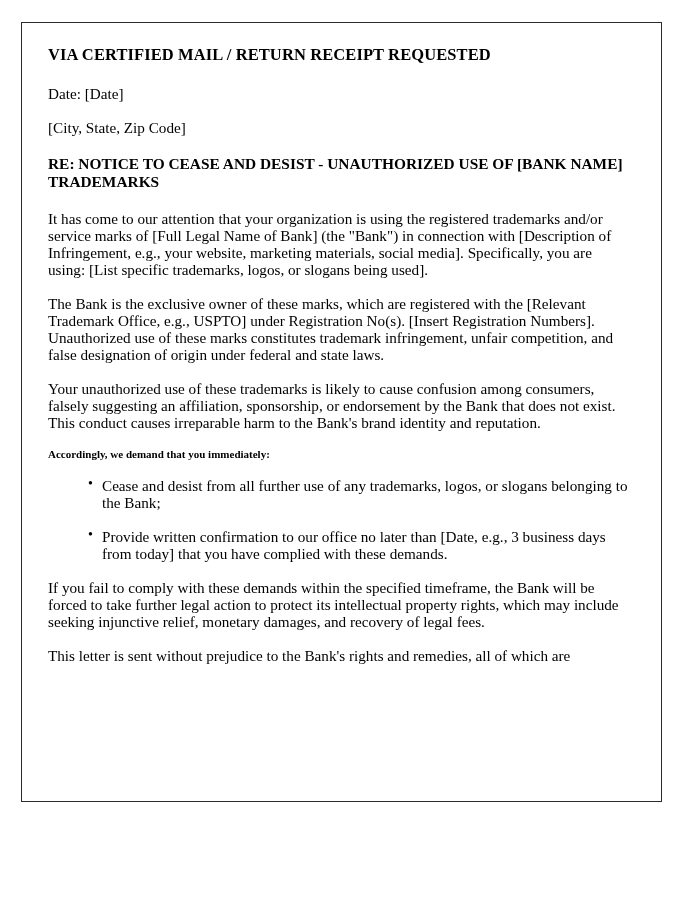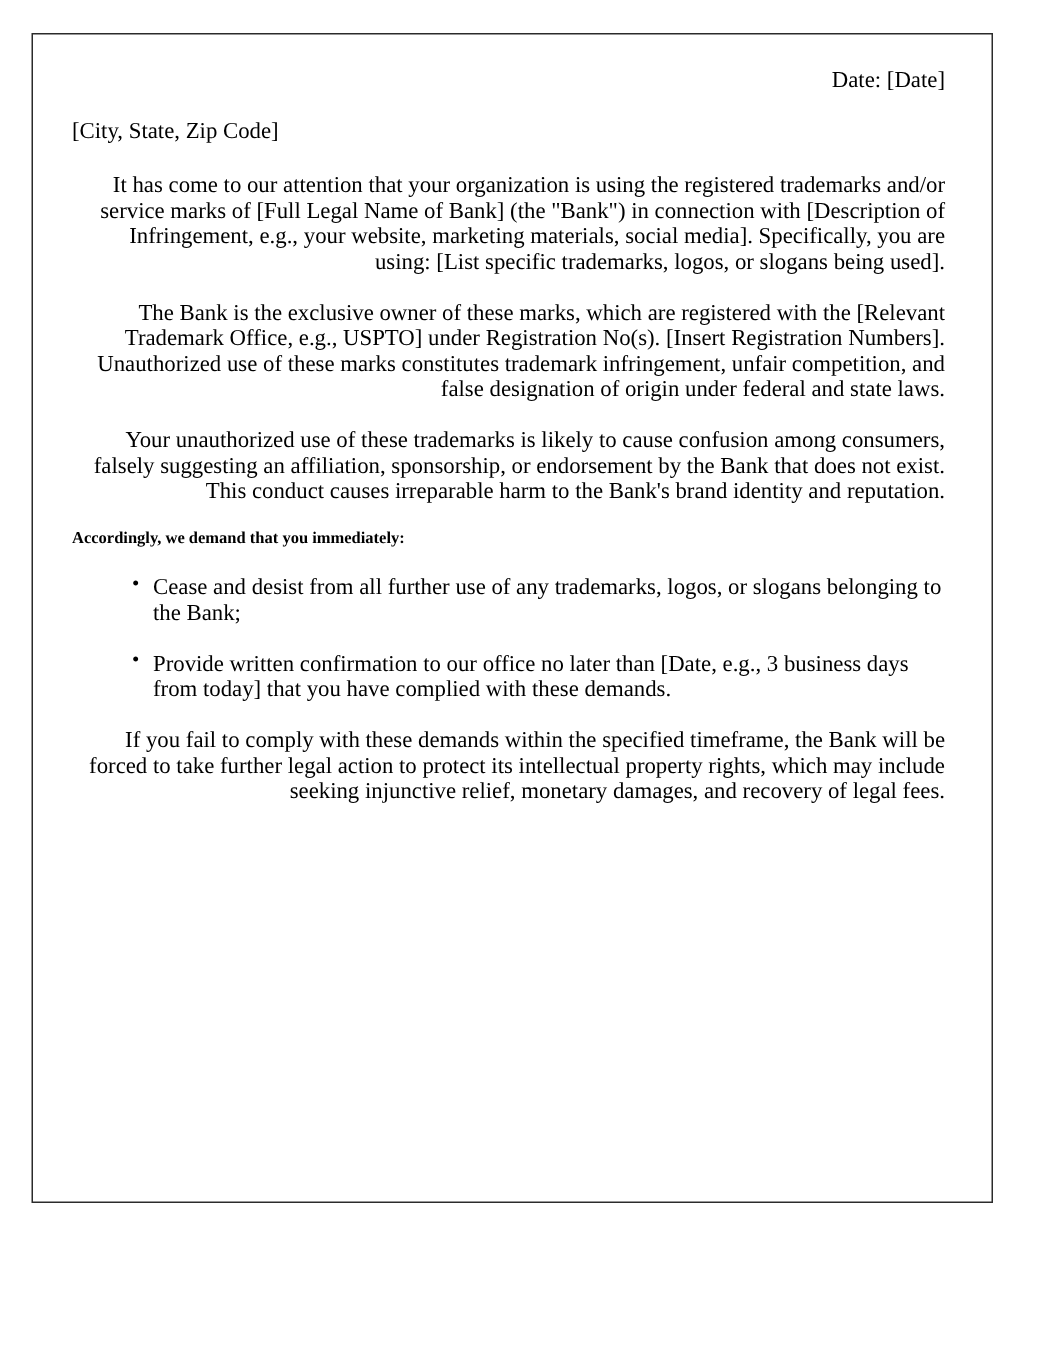--- a/index.html
+++ b/index.html
@@ -32,21 +32,21 @@
     font-size: 16.5px;
     font-weight: bold;
     line-height: 1.22;
     margin: 0 0 20px 0;
     letter-spacing: 0.1px;
   }
   .para {
     font-size: 15.2px;
     line-height: 1.12;
     margin: 0 0 17px 0;
-    text-align: right;
+    text-align: left;
   }
   .addr-block {
     font-size: 15.2px;
     line-height: 1.12;
     margin: 0 0 19px 0;
   }
   .addr-line {
     display: block;
   }
   .re-heading {
@@ -80,36 +80,39 @@
     top: -1px;
     font-size: 14px;
   }
 </style>
 </head>
 <body>
 
 <div class="page">
   <div class="page-inner">
 
+    <div class="doc-title">VIA CERTIFIED MAIL / RETURN RECEIPT REQUESTED</div>
 
     <div class="para">Date: [Date]</div>
 
     <div class="addr-block">
       <span class="addr-line">[City, State, Zip Code]</span>
     </div>
 
+    <div class="re-heading">RE: NOTICE TO CEASE AND DESIST - UNAUTHORIZED USE OF [BANK NAME] TRADEMARKS</div>
 
 
     <div class="para">It has come to our attention that your organization is using the registered trademarks and/or service marks of [Full Legal Name of Bank] (the "Bank") in connection with [Description of Infringement, e.g., your website, marketing materials, social media]. Specifically, you are using: [List specific trademarks, logos, or slogans being used].</div>
     <div class="para">The Bank is the exclusive owner of these marks, which are registered with the [Relevant Trademark Office, e.g., USPTO] under Registration No(s). [Insert Registration Numbers]. Unauthorized use of these marks constitutes trademark infringement, unfair competition, and false designation of origin under federal and state laws.</div>
     <div class="para">Your unauthorized use of these trademarks is likely to cause confusion among consumers, falsely suggesting an affiliation, sponsorship, or endorsement by the Bank that does not exist. This conduct causes irreparable harm to the Bank's brand identity and reputation.</div>
 
     <div class="demand-heading">Accordingly, we demand that you immediately:</div>
 
     <ul class="demands">
       <li>Cease and desist from all further use of any trademarks, logos, or slogans belonging to the Bank;</li>
       <li>Provide written confirmation to our office no later than [Date, e.g., 3 business days from today] that you have complied with these demands.</li>
     </ul>
 
     <div class="para">If you fail to comply with these demands within the specified timeframe, the Bank will be forced to take further legal action to protect its intellectual property rights, which may include seeking injunctive relief, monetary damages, and recovery of legal fees.</div>
+    <div class="para">This letter is sent without prejudice to the Bank's rights and remedies, all of which are</div>
 
   </div>
 </div>
 
 </body></html>

